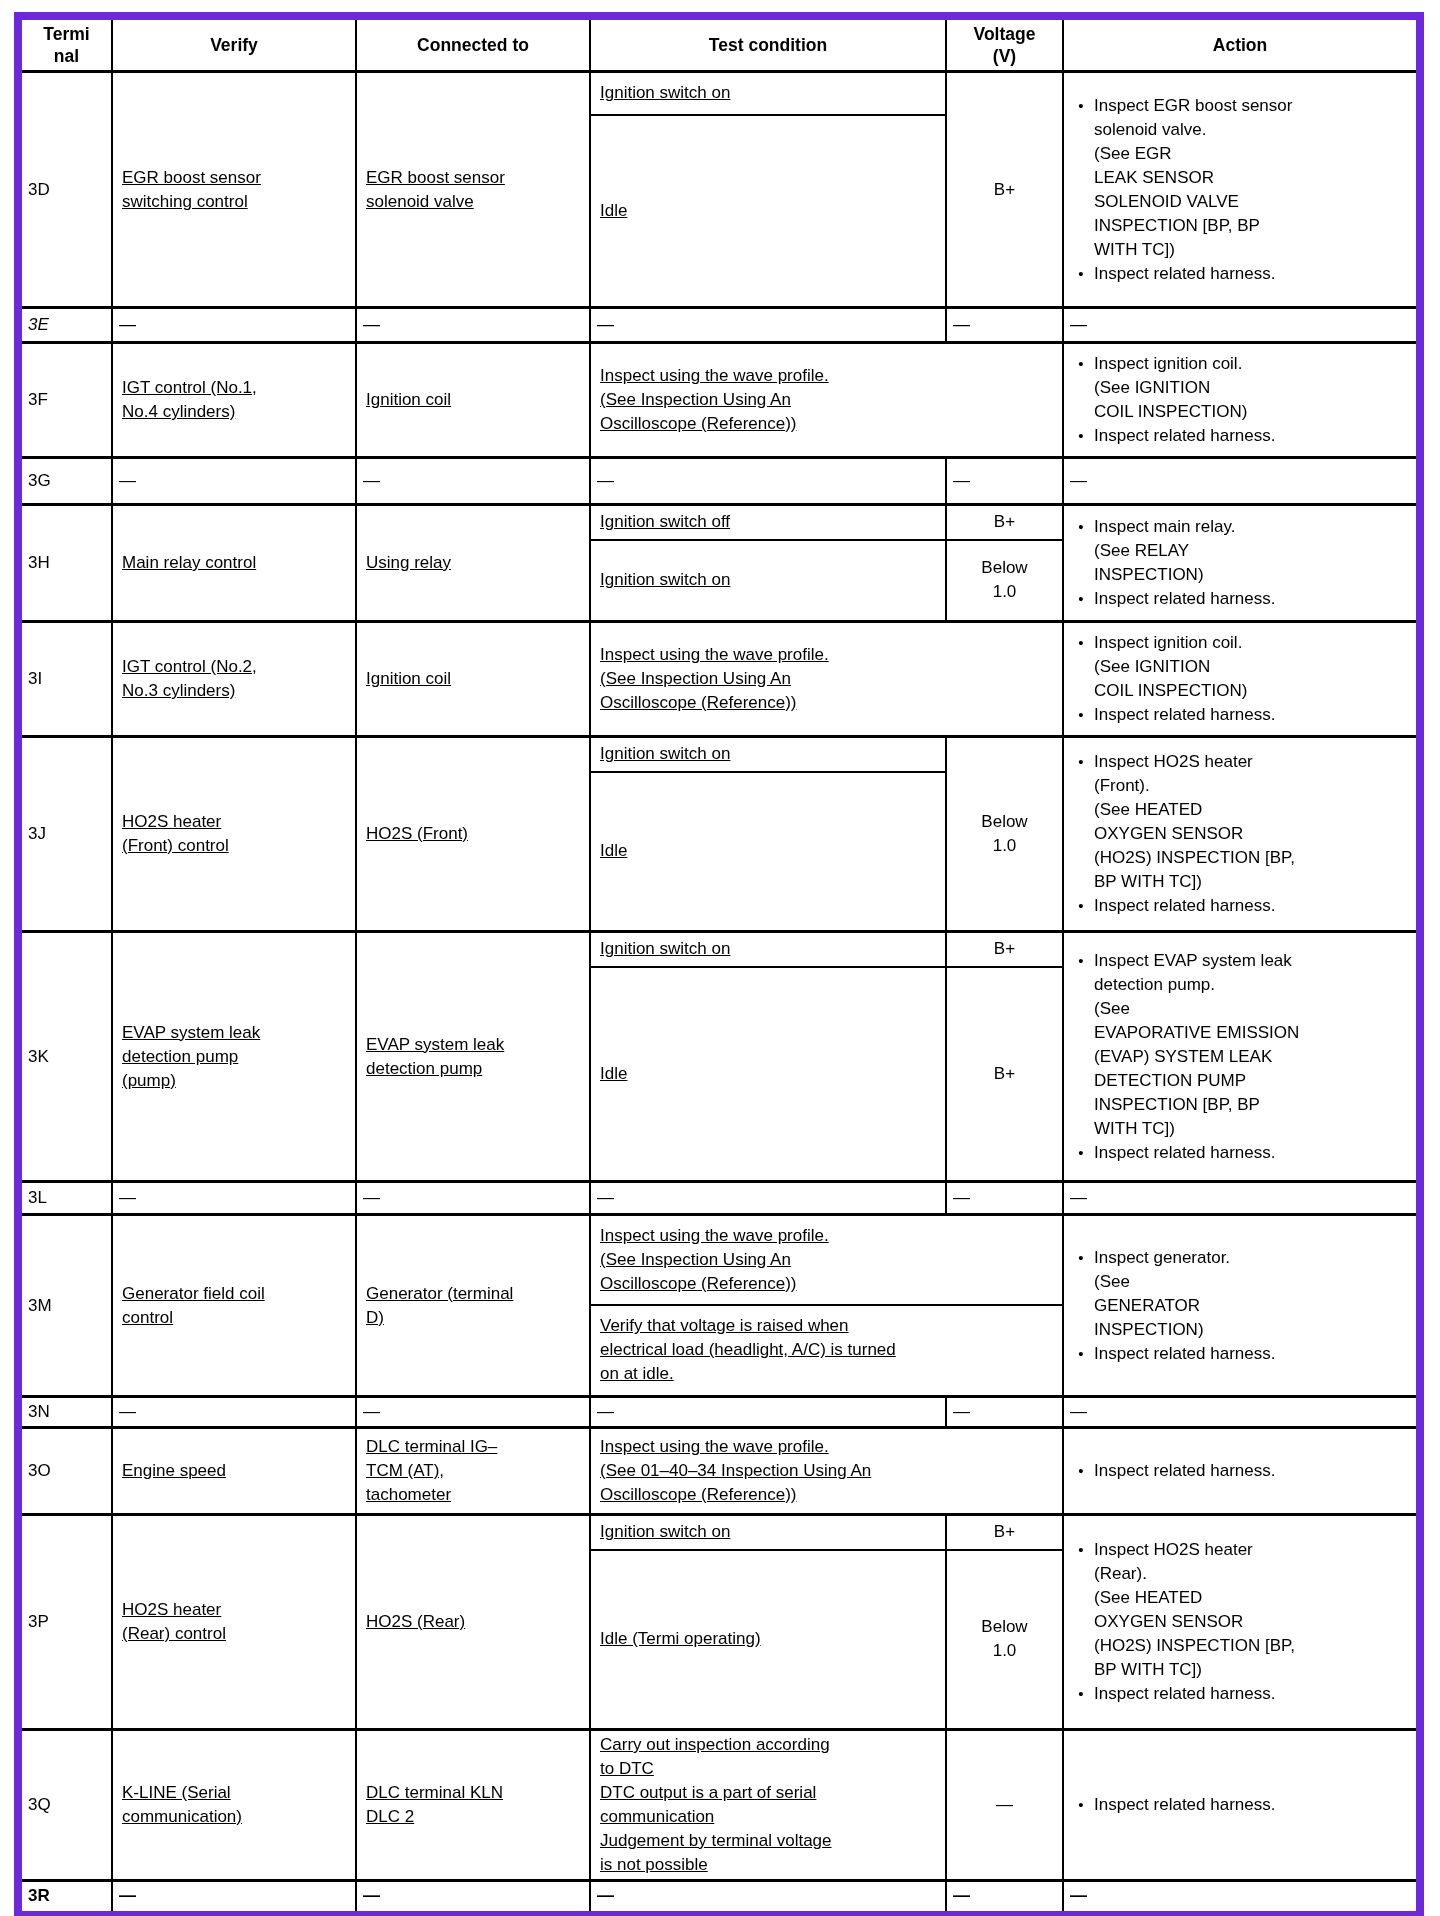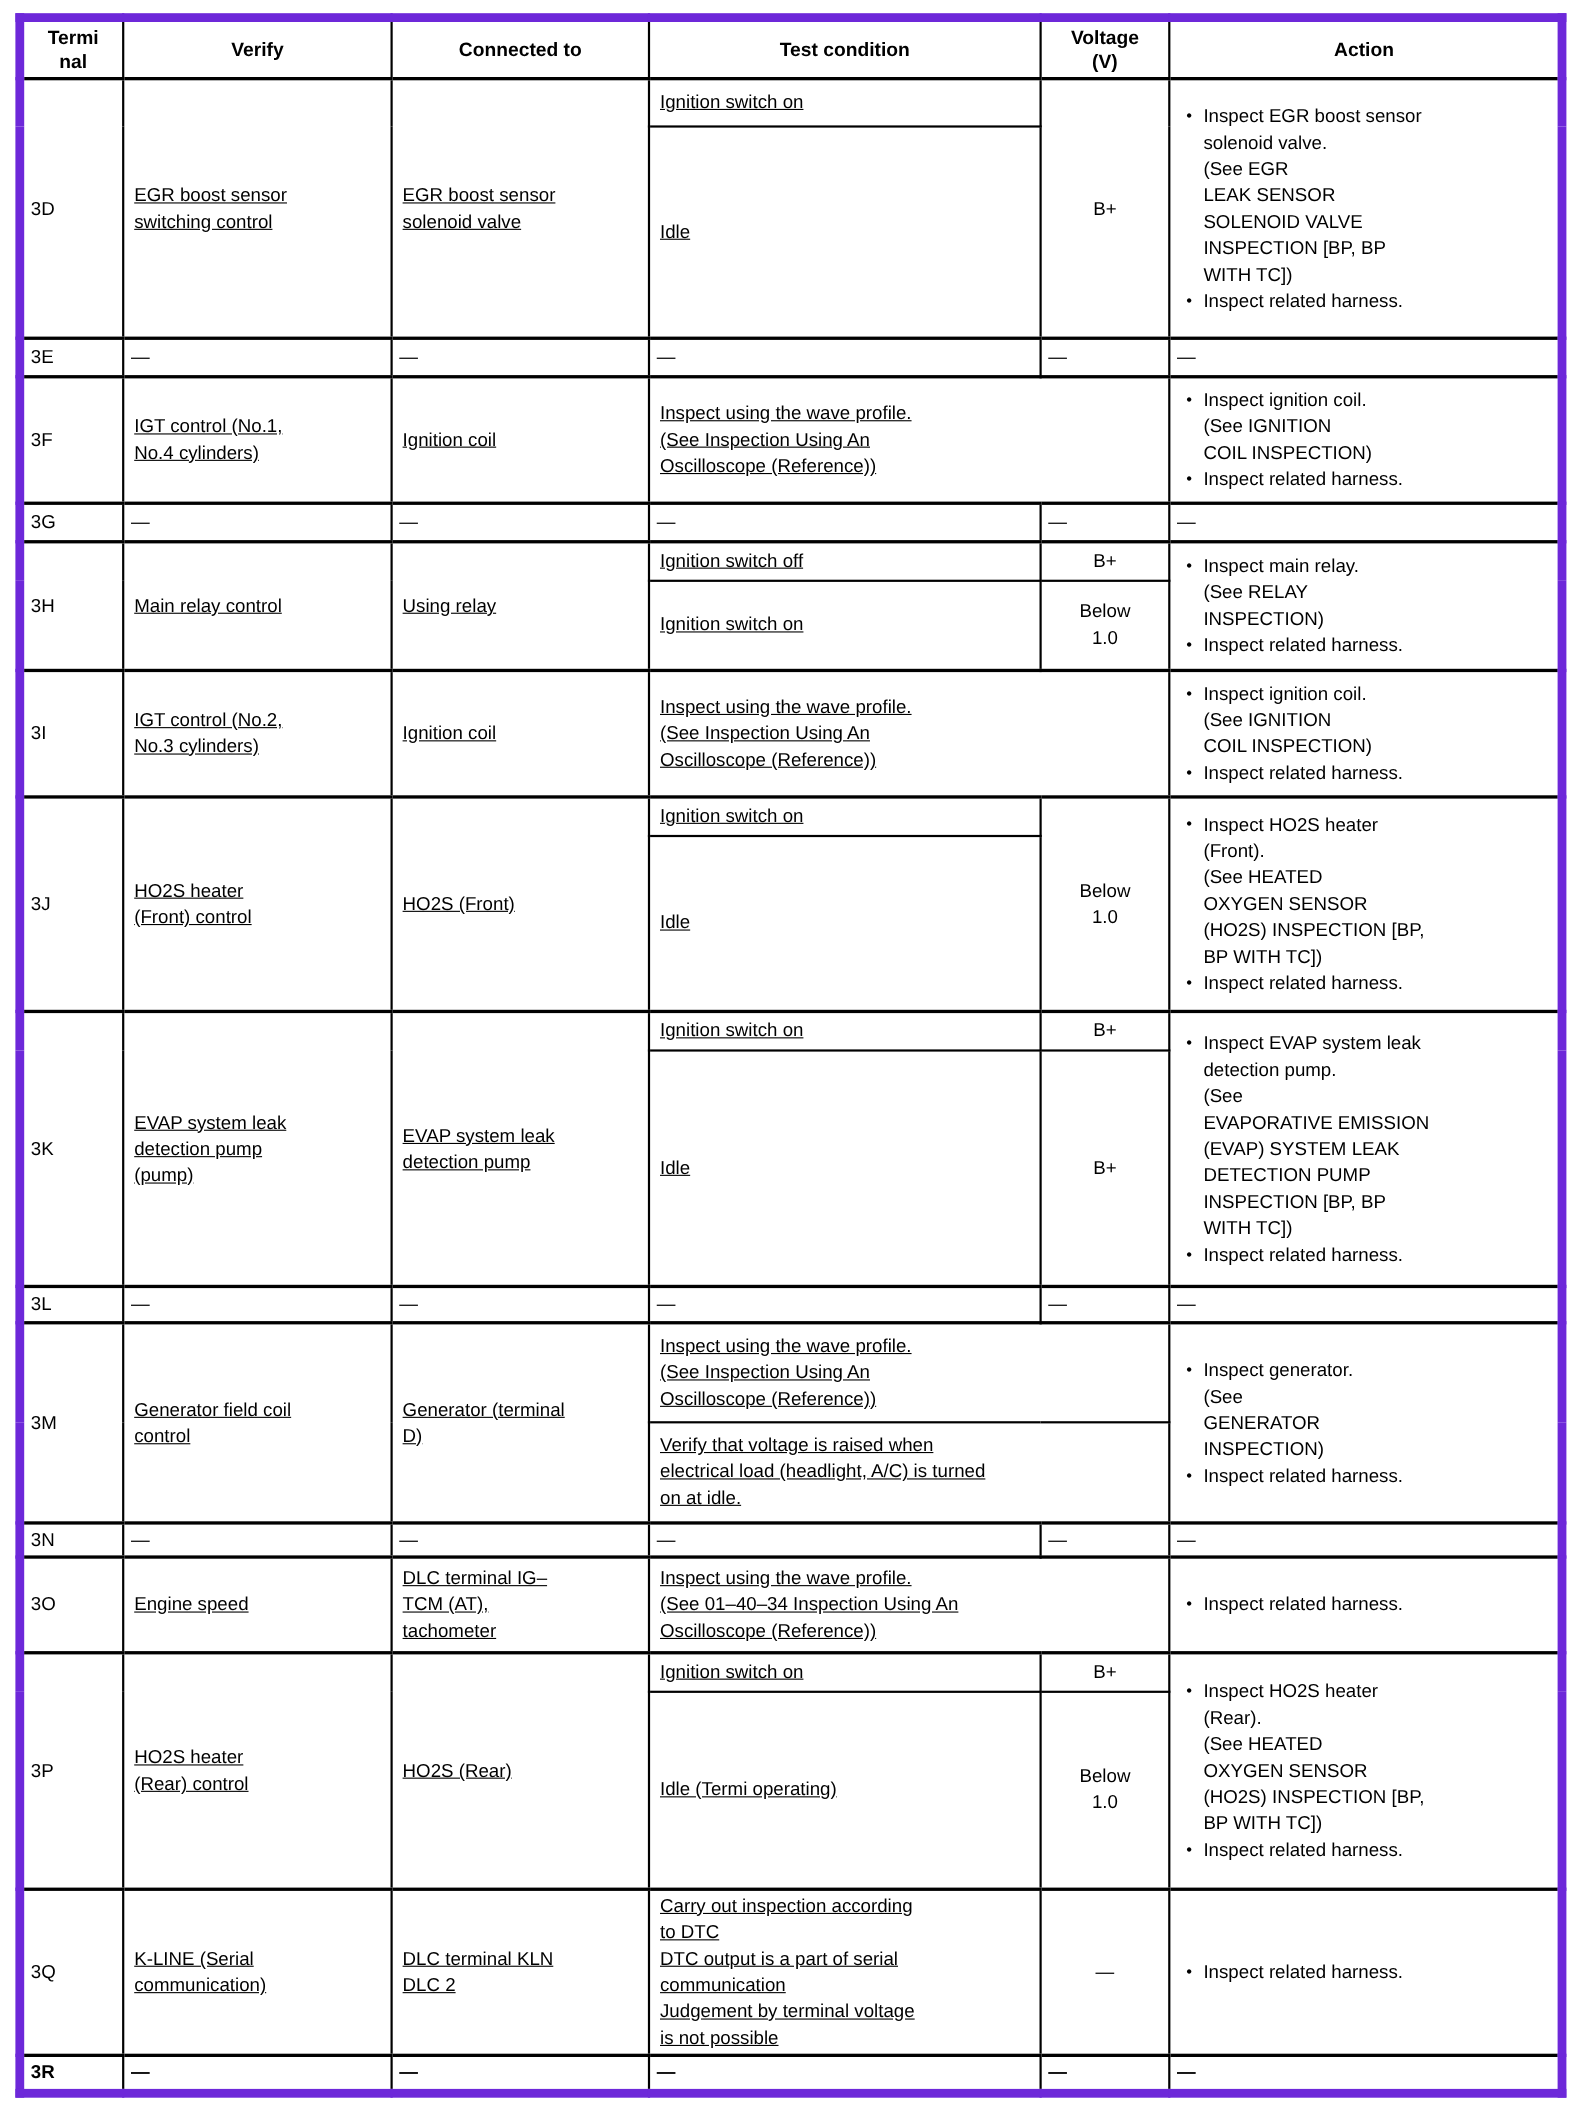--- a/index.html
+++ b/index.html
@@ -90,21 +90,21 @@
             </div>
             <div class="a-item">
               <span class="bu">•</span>
               <span class="a-text">Inspect related harness.</span>
             </div>
           </td>
         </tr>
         <tr style="height: 193px;">
           <td class="l">Idle</td>
         </tr>
-        <tr class="rs" style="height: 35px;">
+        <tr class="rs" style="height: 35px; font-style: italic;">
           <td class="c">3E</td>
           <td class="c">—</td>
           <td class="c">—</td>
           <td class="c">—</td>
           <td class="c">—</td>
           <td class="c">—</td>
         </tr>
         <tr class="rs" style="height: 115px;">
           <td class="c" rowspan="1">3F</td>
           <td class="l" rowspan="1">IGT control (No.1,
@@ -119,21 +119,21 @@
               <span class="a-text">Inspect ignition coil.
 (See IGNITION
 COIL INSPECTION)</span>
             </div>
             <div class="a-item">
               <span class="bu">•</span>
               <span class="a-text">Inspect related harness.</span>
             </div>
           </td>
         </tr>
-        <tr class="rs" style="height: 35px;">
+        <tr class="rs" style="height: 47px;">
           <td class="c">3G</td>
           <td class="c">—</td>
           <td class="c">—</td>
           <td class="c">—</td>
           <td class="c">—</td>
           <td class="c">—</td>
         </tr>
         <tr class="rs" style="height: 35px;">
           <td class="c" rowspan="2">3H</td>
           <td class="l" rowspan="2">Main relay control</td>

